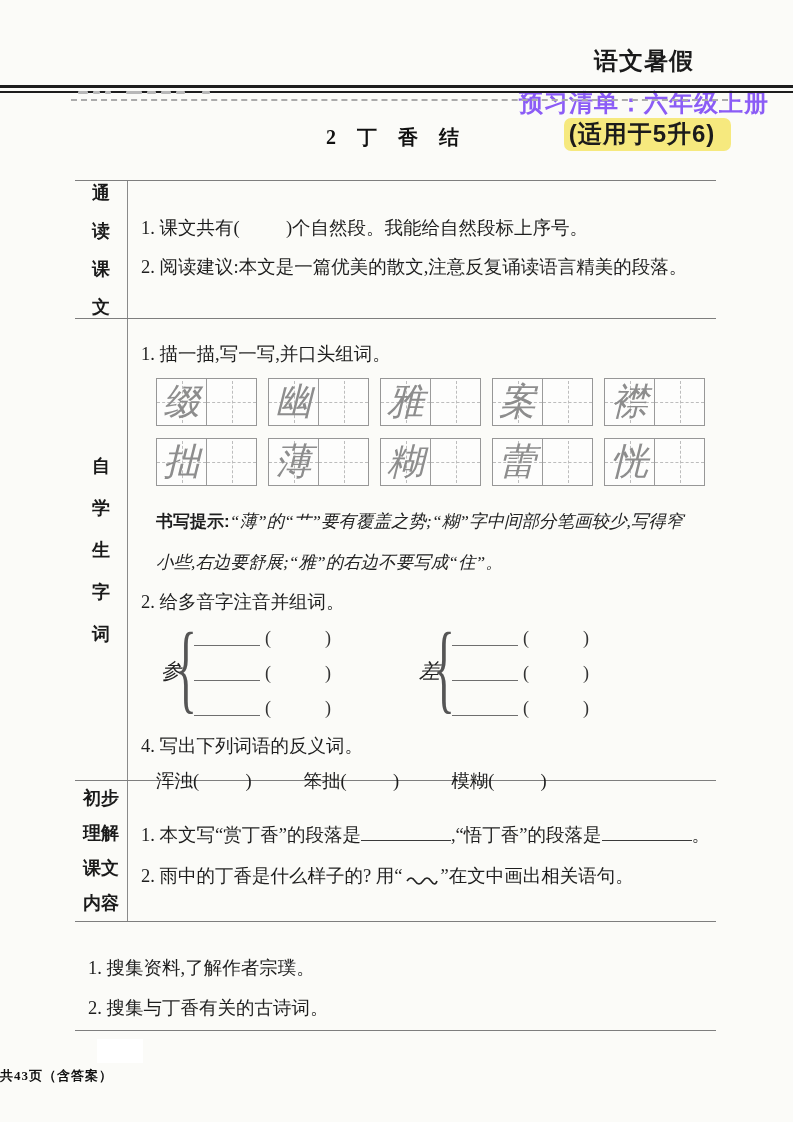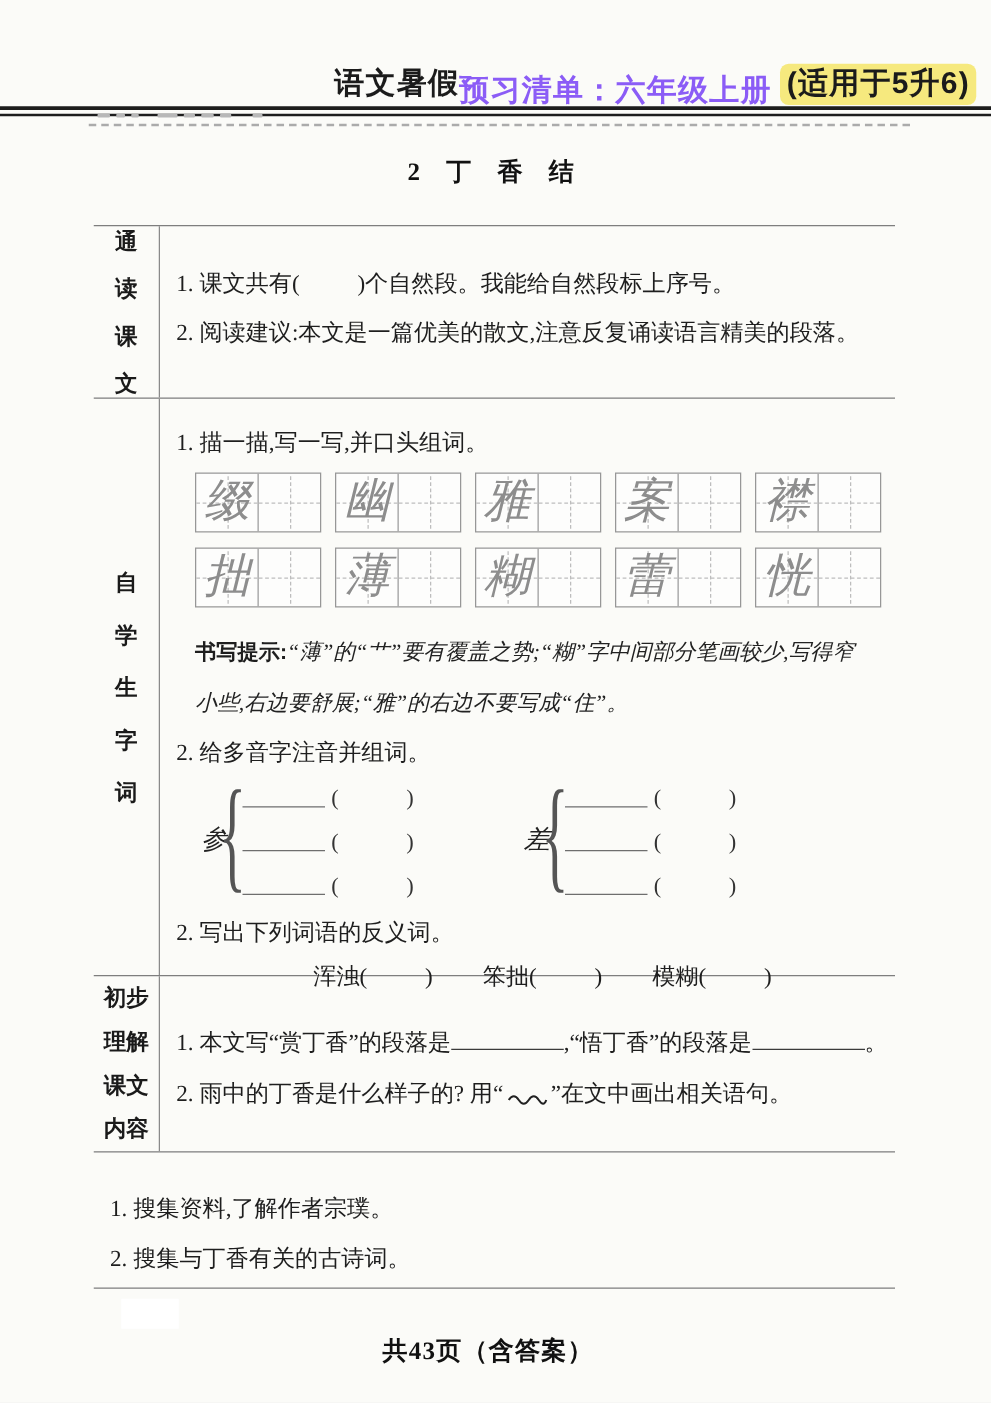--- a/index.html
+++ b/index.html
@@ -12,32 +12,33 @@
     width:793px;height:1122px;
     margin:0 auto;
     background:#fbfbf8;
     overflow:hidden;
     color:#1c1c1c;
   }
   .hei{font-family:"Liberation Sans","DejaVu Sans",sans-serif;}
 
   
   .header{
-    position:absolute;top:46px;right:12px;
+    position:absolute;top:46px;right:24px;
     display:flex;align-items:center;
     font-weight:bold;font-size:24px;line-height:30px;
     letter-spacing:1px;
+    flex-direction:column;
   }
   .header .black{color:#1b1b1b;}
   .header .red{color:#8b5cf6;margin-top:12px;}
   .header .hl{
     color:#1b1b1b;
     background:#f6e97e;
     border-radius:7px;
-    padding:1px 5px 2px 5px;
+    padding:1px 16px 2px 5px;
     margin-left:7px;
   }
   .double-rule{
     position:absolute;top:85px;left:0;right:0;height:3px;
     border-top:3px solid #1d1d1d;border-bottom:2px solid #1d1d1d;
   }
   .artifacts{position:absolute;top:91px;left:78px;height:3px;display:flex;gap:5px;}
   .artifacts i{display:block;height:3px;background:#b8b8b8;border-radius:1px;}
   .dashed-rule{
     position:absolute;top:99px;left:71px;width:657px;height:0;
@@ -117,30 +118,30 @@
   .pchar{font-size:21px;font-style:italic;color:#222;}
   .pbrace{
     font-size:100px;line-height:0.95;color:#555;font-weight:400;
     transform:scaleX(0.45);margin:0 -16px 6px -20px;
   }
   .pcol{display:flex;flex-direction:column;gap:14px;}
   .prow{display:flex;align-items:flex-end;}
   .blank-s{width:66px;height:19px;border-bottom:1.5px solid #6e6e6e;margin-right:5px;}
   .ppair{font-size:18px;white-space:pre;color:#333;transform:translateY(3px);}
 
-  .antonyms{display:flex;gap:40px;margin:10px 0 0 15px;white-space:pre;justify-content:center;}
+  .antonyms{display:flex;gap:52px;margin:10px 0 0 15px;white-space:pre;}
 
   
   .blank-l{display:inline-block;width:90px;height:0.85em;border-bottom:1.5px solid #3a3a3a;}
   .wavy-wrap{display:inline-block;margin:0 2px;vertical-align:-3px;}
 
   
   .footer{
     position:absolute;top:1067px;left:0;right:12px;
-    text-align:center;font-size:20px;font-weight:bold;color:#111;
+    font-size:13px;font-weight:bold;color:#111;
     letter-spacing:1px;
   }
   .white-patch{position:absolute;left:97px;top:1039px;width:46px;height:24px;background:#ffffff;}
 </style>
 </head>
 <body>
 
 <div class="page">
 
   <div class="header hei">
@@ -292,21 +293,21 @@
                   <span class="ppair">(            )</span>
                 </div>
               <div class="prow">
                   <span class="blank-s"></span>
                   <span class="ppair">(            )</span>
                 </div>
             </div>
           </div>
         </div>
 
-        <div class="line num-item mt12">2. 写出下列词语的反义词。</div>
+        <div class="line num-item mt12">4. 写出下列词语的反义词。</div>
         <div class="antonyms">
           <span>浑浊(          )</span>
           <span>笨拙(          )</span>
           <span>模糊(          )</span>
         </div>
       </div>
     </div>
 
     <div class="trow r3">
       <div class="labelcell hei">

